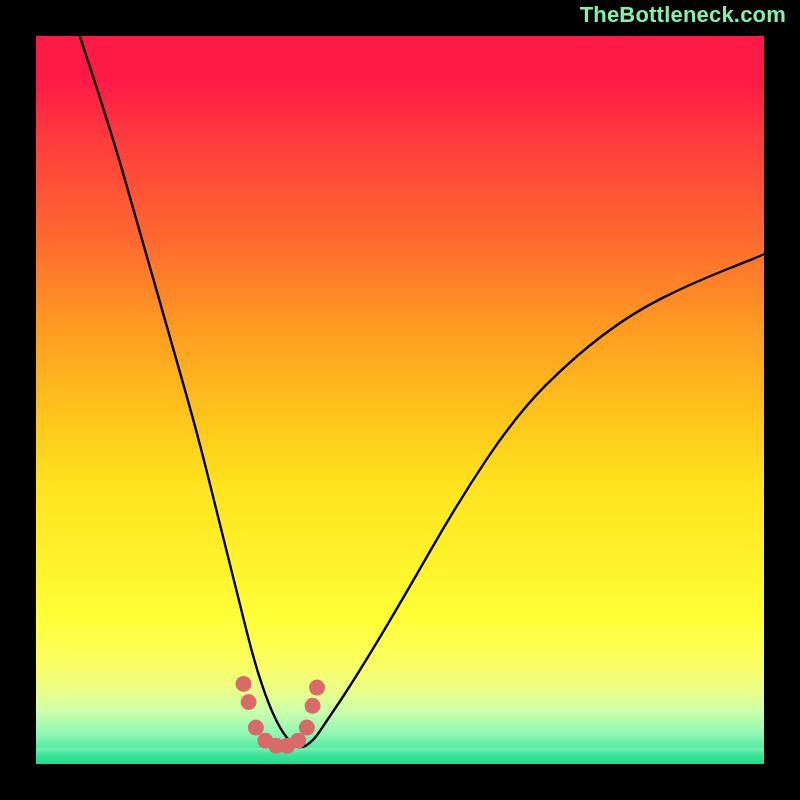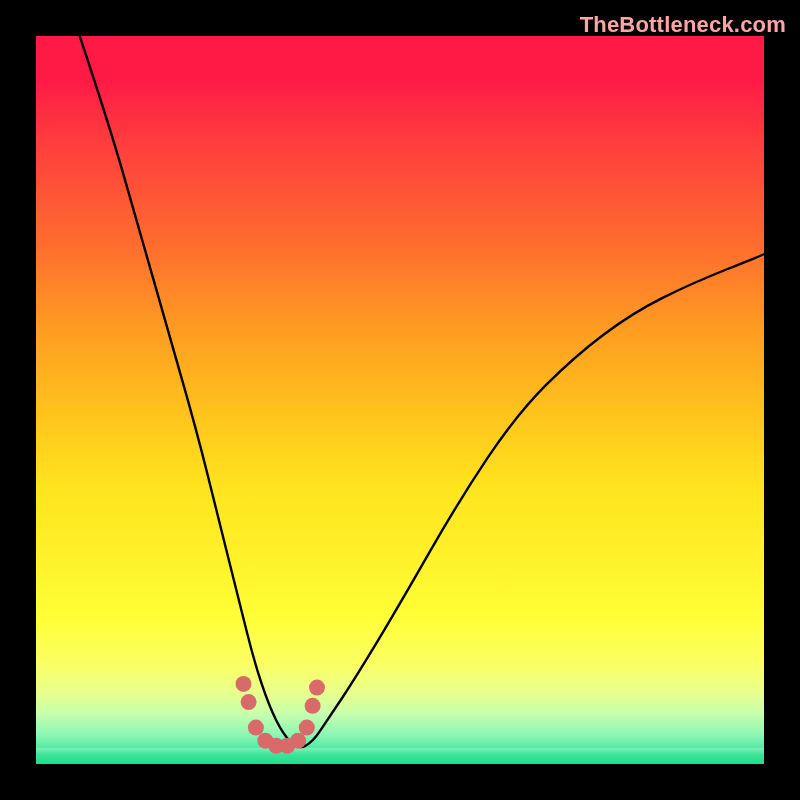--- a/index.html
+++ b/index.html
@@ -62,26 +62,26 @@
     );
   }
   svg.curves {
     position: absolute;
     inset: 0;
     width: 100%;
     height: 100%;
   }
   .watermark {
     position: absolute;
-    top: 12px;
+    top: 2px;
     right: 14px;
     font-family: Arial, Helvetica, sans-serif;
     font-size: 22px;
     font-weight: 600;
-    color: #fca5a5;
+    color: #86efac;
     letter-spacing: 0.2px;
     pointer-events: none;
   }
 </style>
 </head>
 <body>
 
 <div class="frame">
 
   <div class="plot-area">

